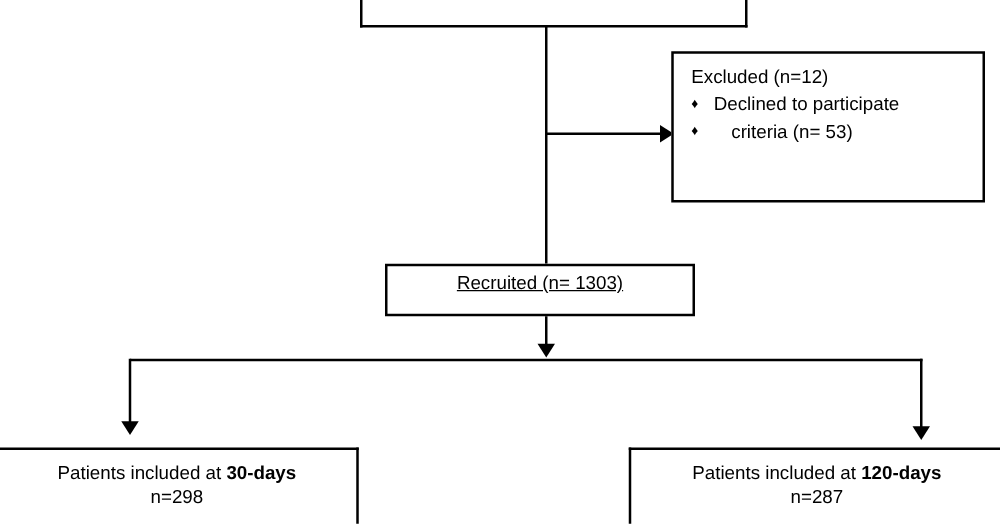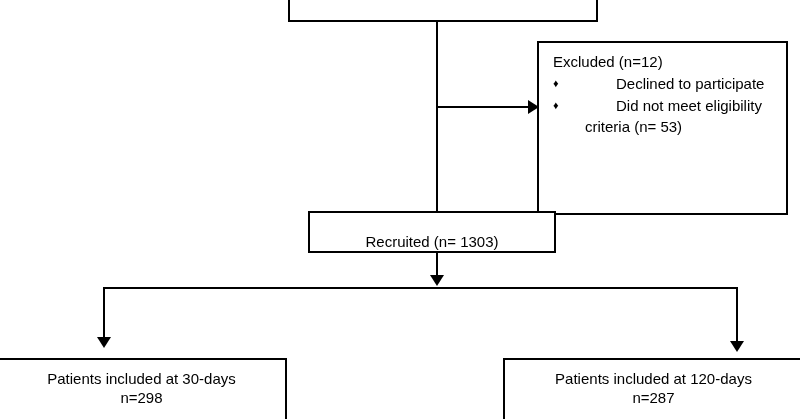--- a/index.html
+++ b/index.html
@@ -41,21 +41,21 @@
     border-left:11px solid #000000;
   }
 
   .box-text{
     position:absolute;
     left:0;right:0;
     text-align:center;
     font-size:15px;
     line-height:19px;
   }
-  .bold{font-weight:normal;}
+  .bold{font-weight:bold;}
 
   
   .excl-inner{
     position:absolute;
     left:12px;right:8px;top:8px;
     font-size:15px;
     line-height:21px;
     text-align:left;
   }
   .excl-title{margin:0 0 0 2px;}
@@ -68,56 +68,55 @@
     padding-left:20px;
     margin-top:1px;
     text-indent:0;
   }
   .excl-list li .bullet{
     position:absolute;
     left:2px;top:0;
     font-size:11px;
     line-height:21px;
   }
-  .excl-list li .txt{display:block;margin-left:45px;}
+  .excl-list li .txt{display:block;}
   .excl-list li .cont{display:block;padding-left:14px;}
 </style>
 </head>
 <body>
 
 <div id="flow">
 
   <div class="box box-clip-top" style="left:288px;top:-18px;width:310px;height:40px;">
     <div class="box-text" style="top:2px;"></div>
   </div>
 
   <div class="line-v" style="left:436px;top:20px;height:191px;"></div>
 
   <div class="line-h" style="left:436px;top:106px;width:94px;"></div>
   <div class="arrow-right" style="left:528px;top:100px;"></div>
 
-  <div class="box" style="left:537px;top:41px;width:251px;height:174px;">
+  <div class="box" style="left:537px;top:41px;width:251px;height:121px;">
     <div class="excl-inner">
       <div class="excl-title">Excluded (n=12)</div>
       <ul class="excl-list">
         <li>
           <span class="bullet">♦</span>
           <span class="txt">Declined to participate</span>
         </li>
         <li>
           <span class="bullet">♦</span>
-          <span class="txt">Did not meet eligibility</span>
           <span class="cont">criteria (n= 53)</span>
         </li>
       </ul>
     </div>
   </div>
 
   <div class="box" style="left:308px;top:211px;width:248px;height:42px;">
-    <div class="box-text" style="top:19px;">Recruited (n= 1303)</div>
+    <div class="box-text" style="top:4px;text-decoration:underline;">Recruited (n= 1303)</div>
   </div>
 
   <div class="line-v" style="left:436px;top:253px;height:24px;"></div>
   <div class="arrow-down" style="left:430px;top:275px;"></div>
 
   <div class="line-h" style="left:104px;top:287px;width:634px;"></div>
 
   <div class="line-v" style="left:103px;top:287px;height:52px;"></div>
   <div class="arrow-down" style="left:97px;top:337px;"></div>
 

